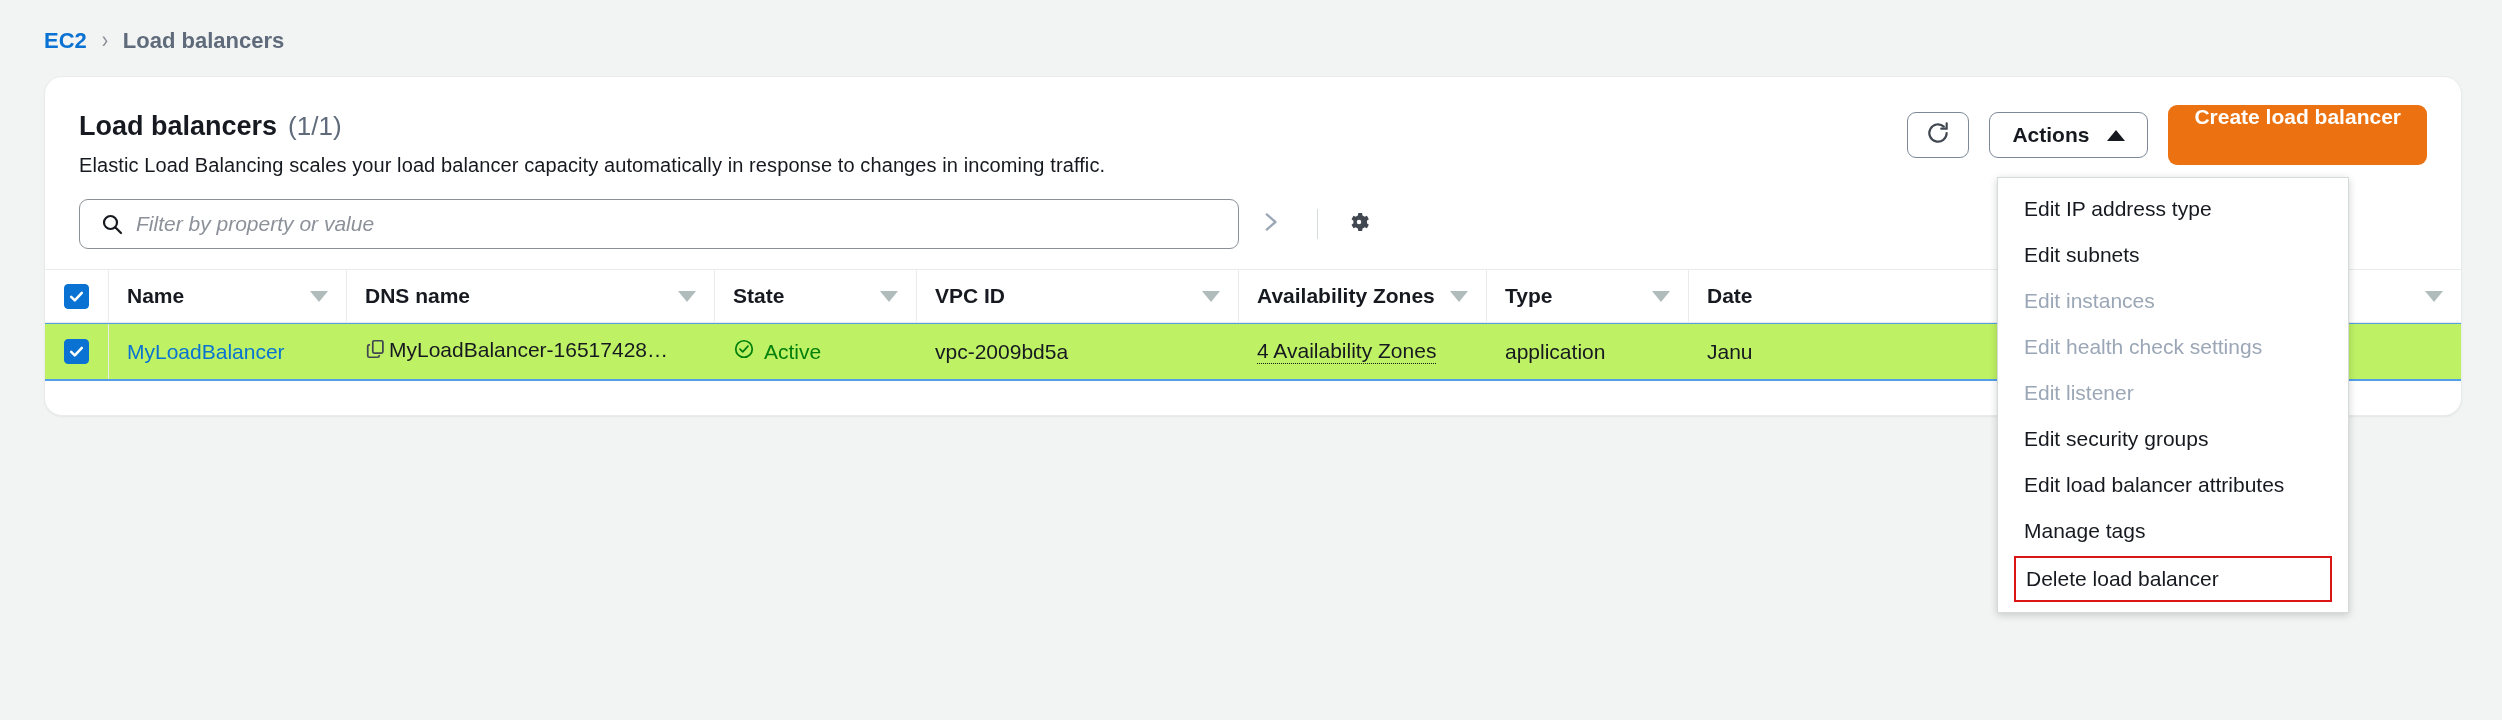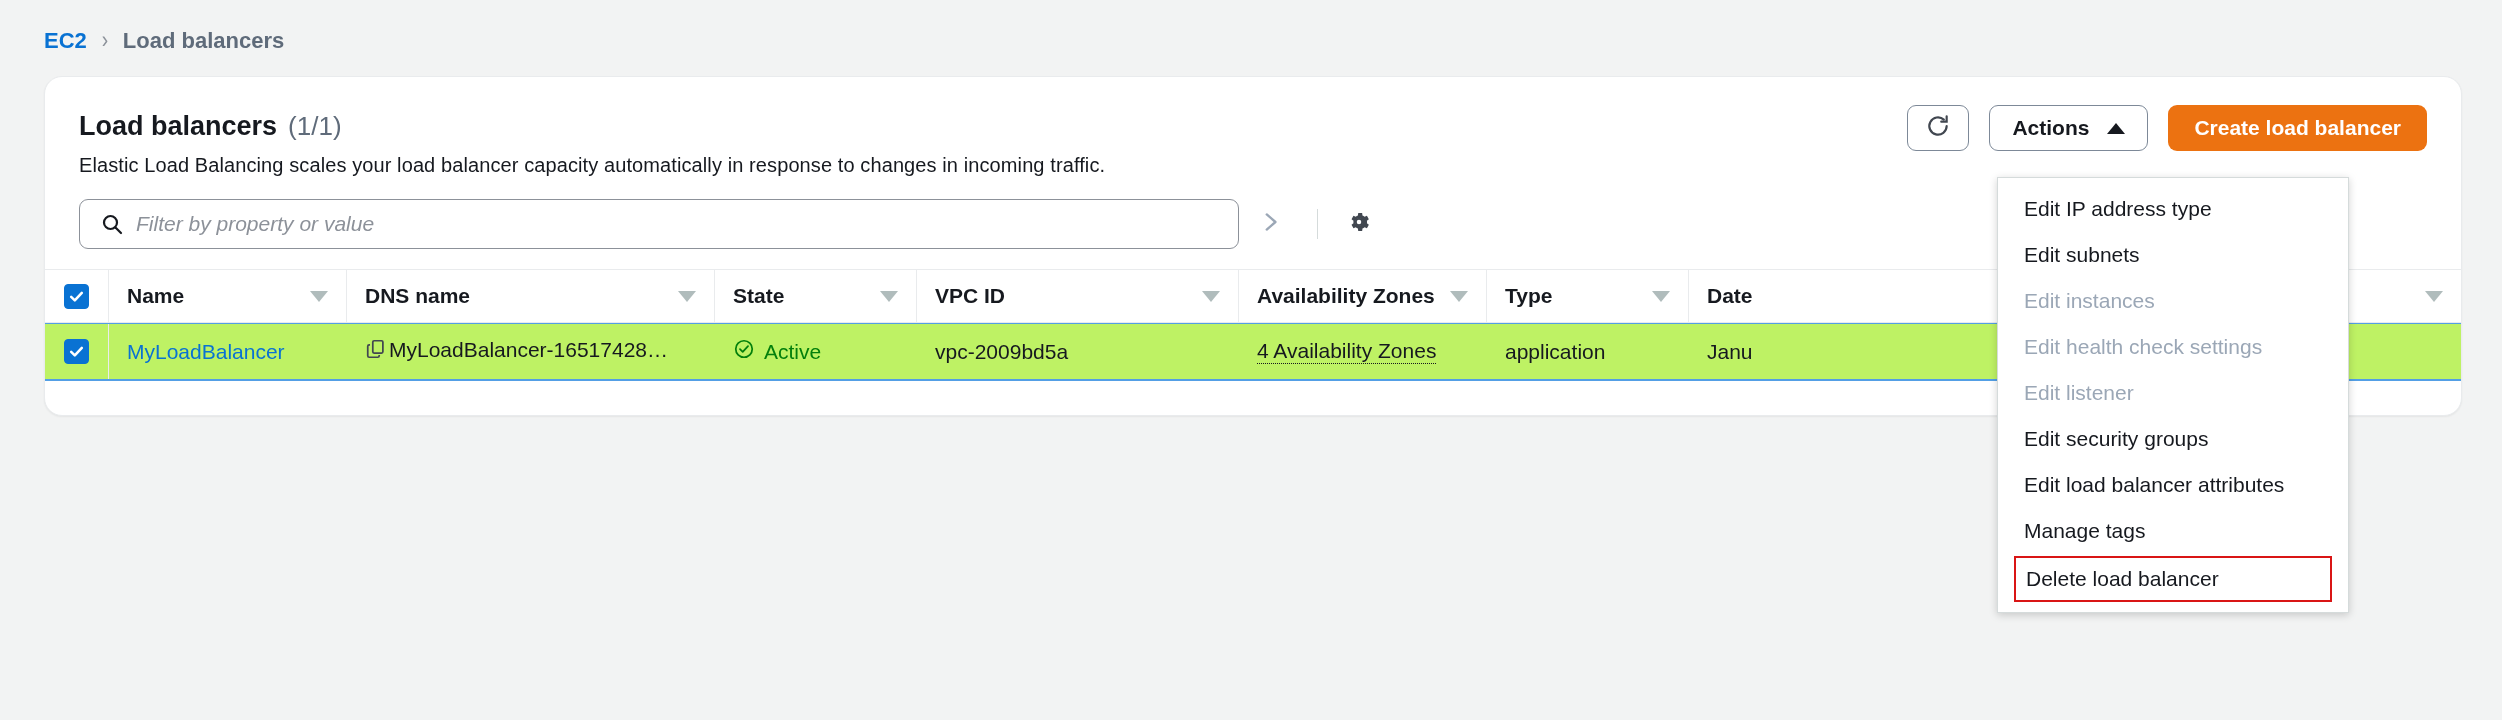--- a/index.html
+++ b/index.html
@@ -72,26 +72,26 @@
     cursor: pointer;
     position: relative; z-index: 40;
   }
   .caret-up {
     width: 0; height: 0;
     border-left: 9px solid transparent;
     border-right: 9px solid transparent;
     border-bottom: 11px solid #16191F;
   }
   .btn-primary {
-    height: 46px; padding: 0 26px;
+    height: 60px; padding: 0 26px;
     border: none; border-radius: 9px;
     background: #EC7211; color: #FFFFFF;
     font-size: 21px; font-weight: 700;
     font-family: "Liberation Sans", sans-serif;
-    display: flex; align-items: center;
+    display: flex; 
     cursor: pointer;
   }
 
   
   .filter-row {
     display: flex; align-items: center; justify-content: flex-start;
     padding: 22px 34px 0 34px;
   }
   .search-box {
     position: relative;

